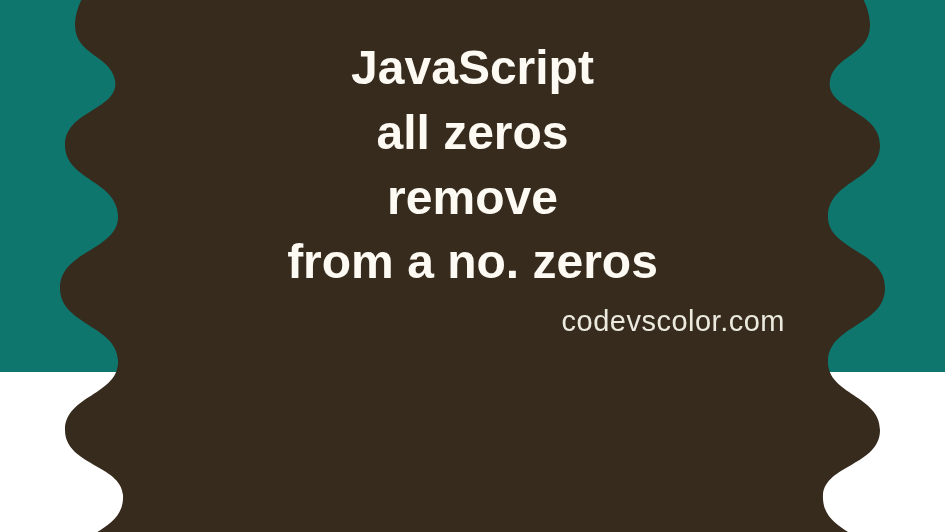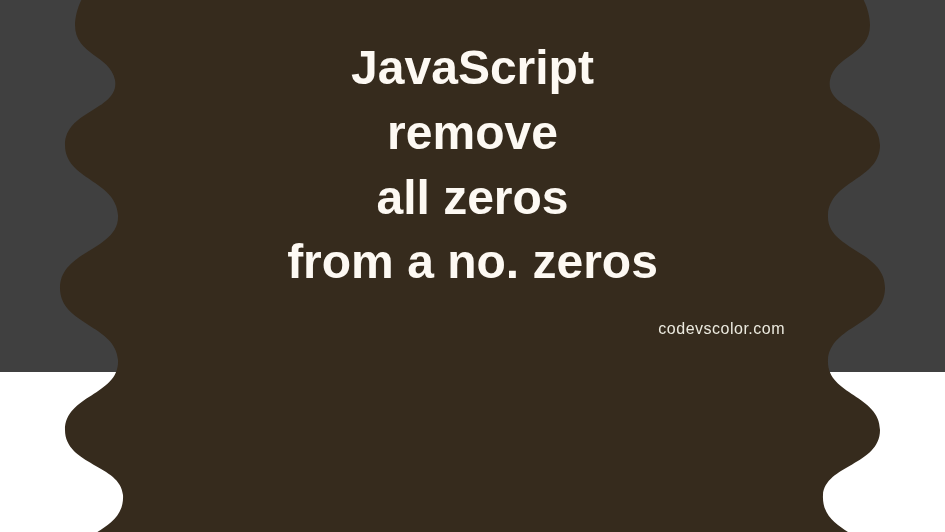--- a/index.html
+++ b/index.html
@@ -9,21 +9,21 @@
     }
     body {
       width: 945px;
       height: 532px;
       overflow: hidden;
       font-family: Arial, Helvetica, sans-serif;
     }
     .canvas {
       width: 945px;
       height: 372px;
-      background: #404040;
+      background: #0f766e;
       position: relative;
     }
     .blob {
       position: absolute;
       top: 0;
       left: 0;
       width: 945px;
       height: 532px;
     }
     .title-text {
@@ -39,21 +39,21 @@
       width: 680px;
     }
     .title-text .line {
       display: block;
     }
     .watermark {
       position: absolute;
       bottom: 34px;
       right: 160px;
       color: #eceadf;
-      font-size: 16px;
+      font-size: 29px;
       letter-spacing: 0.5px;
       margin-left: 36px;
     }
   </style>
 </head>
 <body>
 
 <div class="canvas">
   <svg class="blob" viewBox="0 0 945 532" preserveAspectRatio="none">
     <path fill="#362b1d" d="
@@ -77,19 +77,19 @@
       C 116 180 65 180 65 145
       C 65 110 120 110 115 80
       C 110 55 75 55 75 25
       C 75 10 85 -20 110 -20
       Z
     "></path>
   </svg>
 
   <div class="title-text">
     <span class="line">JavaScript</span>
+    <span class="line">all zeros</span>
     <span class="line">remove</span>
-    <span class="line">all zeros</span>
     <span class="line">from a no. zeros</span>
   </div>
 
   <div class="watermark">codevscolor.com</div>
 </div>
 
 </body></html>

